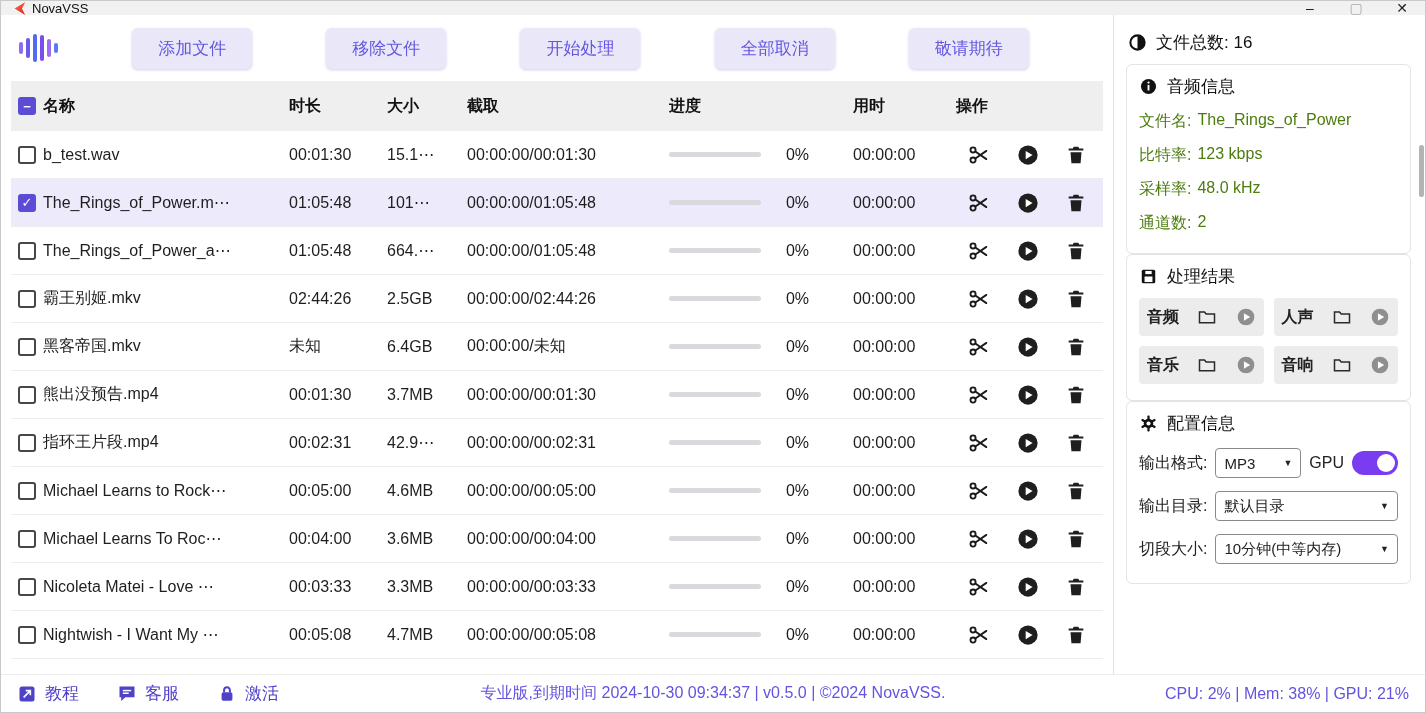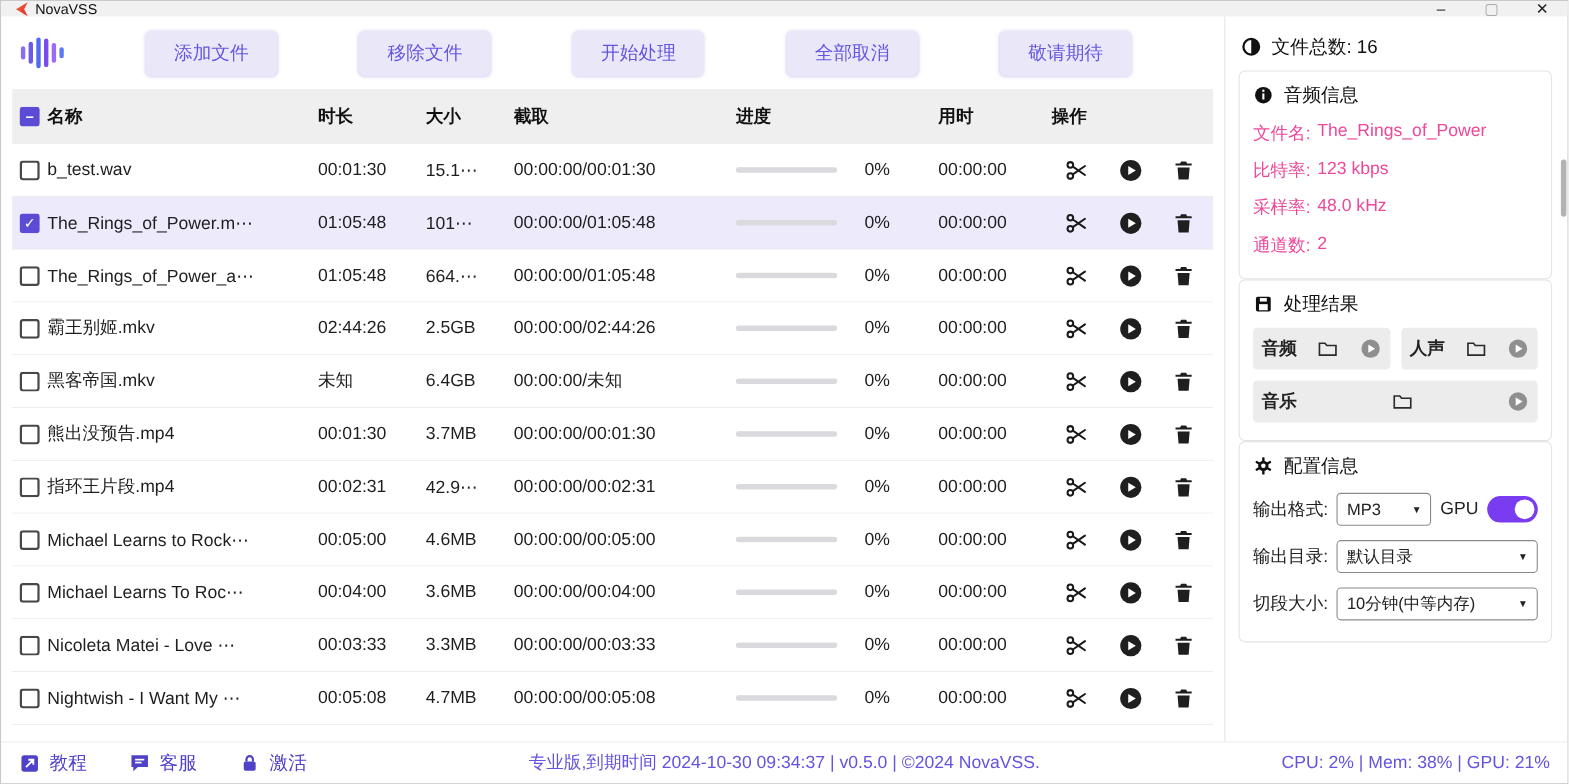--- a/index.html
+++ b/index.html
@@ -52,21 +52,21 @@
   .ops { display:flex; align-items:center; justify-content:space-between; padding-right:14px; padding-left:10px; }
   .op { width:26px; height:26px; display:flex; align-items:center; justify-content:center; cursor:pointer; }
   .op svg { width:22px; height:22px; display:block; }
 
   
   .panel { width:312px; flex:none; border-left:1px solid #e3e3e3; padding:8px 14px 8px 12px; display:flex; flex-direction:column; position:relative; overflow:hidden; }
   .ptotal { display:flex; align-items:center; gap:9px; font-size:17px; color:#111; padding:8px 2px 10px; }
   .ptotal svg, .ptitle svg { width:19px; height:19px; flex:none; }
   .pcard { border:1px solid #e4e4e4; border-radius:6px; padding:10px 12px 6px; background:#fff; }
   .ptitle { display:flex; align-items:center; gap:9px; font-size:17px; font-weight:400; color:#111; margin-bottom:6px; }
-  .pline { font-size:16px; color:#ec4899; margin:13px 0; display:flex; gap:6px; white-space:nowrap; }
+  .pline { font-size:16px; color:#4d7c0f; margin:13px 0; display:flex; gap:6px; white-space:nowrap; }
   .rrow { display:flex; gap:10px; margin:10px 0; }
   .ritem { flex:1; background:#ececec; border-radius:4px; height:38px; display:flex; align-items:center; justify-content:space-between; padding:16px 8px; font-size:16px; color:#222;font-weight:bold; }
   .ritem svg { width:20px; height:20px; display:block; }
   .iconbtn { display:flex; align-items:center; justify-content:center; cursor:pointer; }
   .cline { display:flex; align-items:center; margin:13px 0; font-size:16px; color:#222; gap:8px; }
   .clabel { white-space:nowrap; flex:none; }
   .select { border:1px solid #8a8a8a; border-radius:4px; height:30px; display:flex; align-items:center; justify-content:space-between; padding:0 8px; font-size:15px; background:#fff; cursor:pointer; gap:6px; }
   .select.fmt { width:92px; }
   .select.wide { flex:1; }
   .caret { font-size:9px; color:#222; }
@@ -682,20 +682,34 @@
                   <path d="M3 6 h6 l2 2.5 h10 V19 H3 z"></path>
                 </svg>
               </span>
             <span class="iconbtn">
                 <svg viewBox="0 0 24 24">
                   <circle cx="12" cy="12" r="10" fill="#8f8f8f"></circle>
                   <path d="M9.5 7.5 L17 12 L9.5 16.5 Z" fill="#fff"></path>
                 </svg>
               </span>
           </div>
+          <div class="ritem">
+            <span>音响</span>
+            <span class="iconbtn">
+                <svg viewBox="0 0 24 24" fill="none" stroke="#2a2a2a" stroke-width="1.8">
+                  <path d="M3 6 h6 l2 2.5 h10 V19 H3 z"></path>
+                </svg>
+              </span>
+            <span class="iconbtn">
+                <svg viewBox="0 0 24 24">
+                  <circle cx="12" cy="12" r="10" fill="#8f8f8f"></circle>
+                  <path d="M9.5 7.5 L17 12 L9.5 16.5 Z" fill="#fff"></path>
+                </svg>
+              </span>
+          </div>
         </div>
       </div>
 
       <div class="pcard">
         <div class="ptitle">
           <svg viewBox="0 0 24 24">
               <g fill="#111">
                 <rect x="10.6" y="2" width="2.8" height="20" rx="1"></rect>
                 <rect x="10.6" y="2" width="2.8" height="20" rx="1" transform="rotate(60 12 12)"></rect>
                 <rect x="10.6" y="2" width="2.8" height="20" rx="1" transform="rotate(120 12 12)"></rect>

